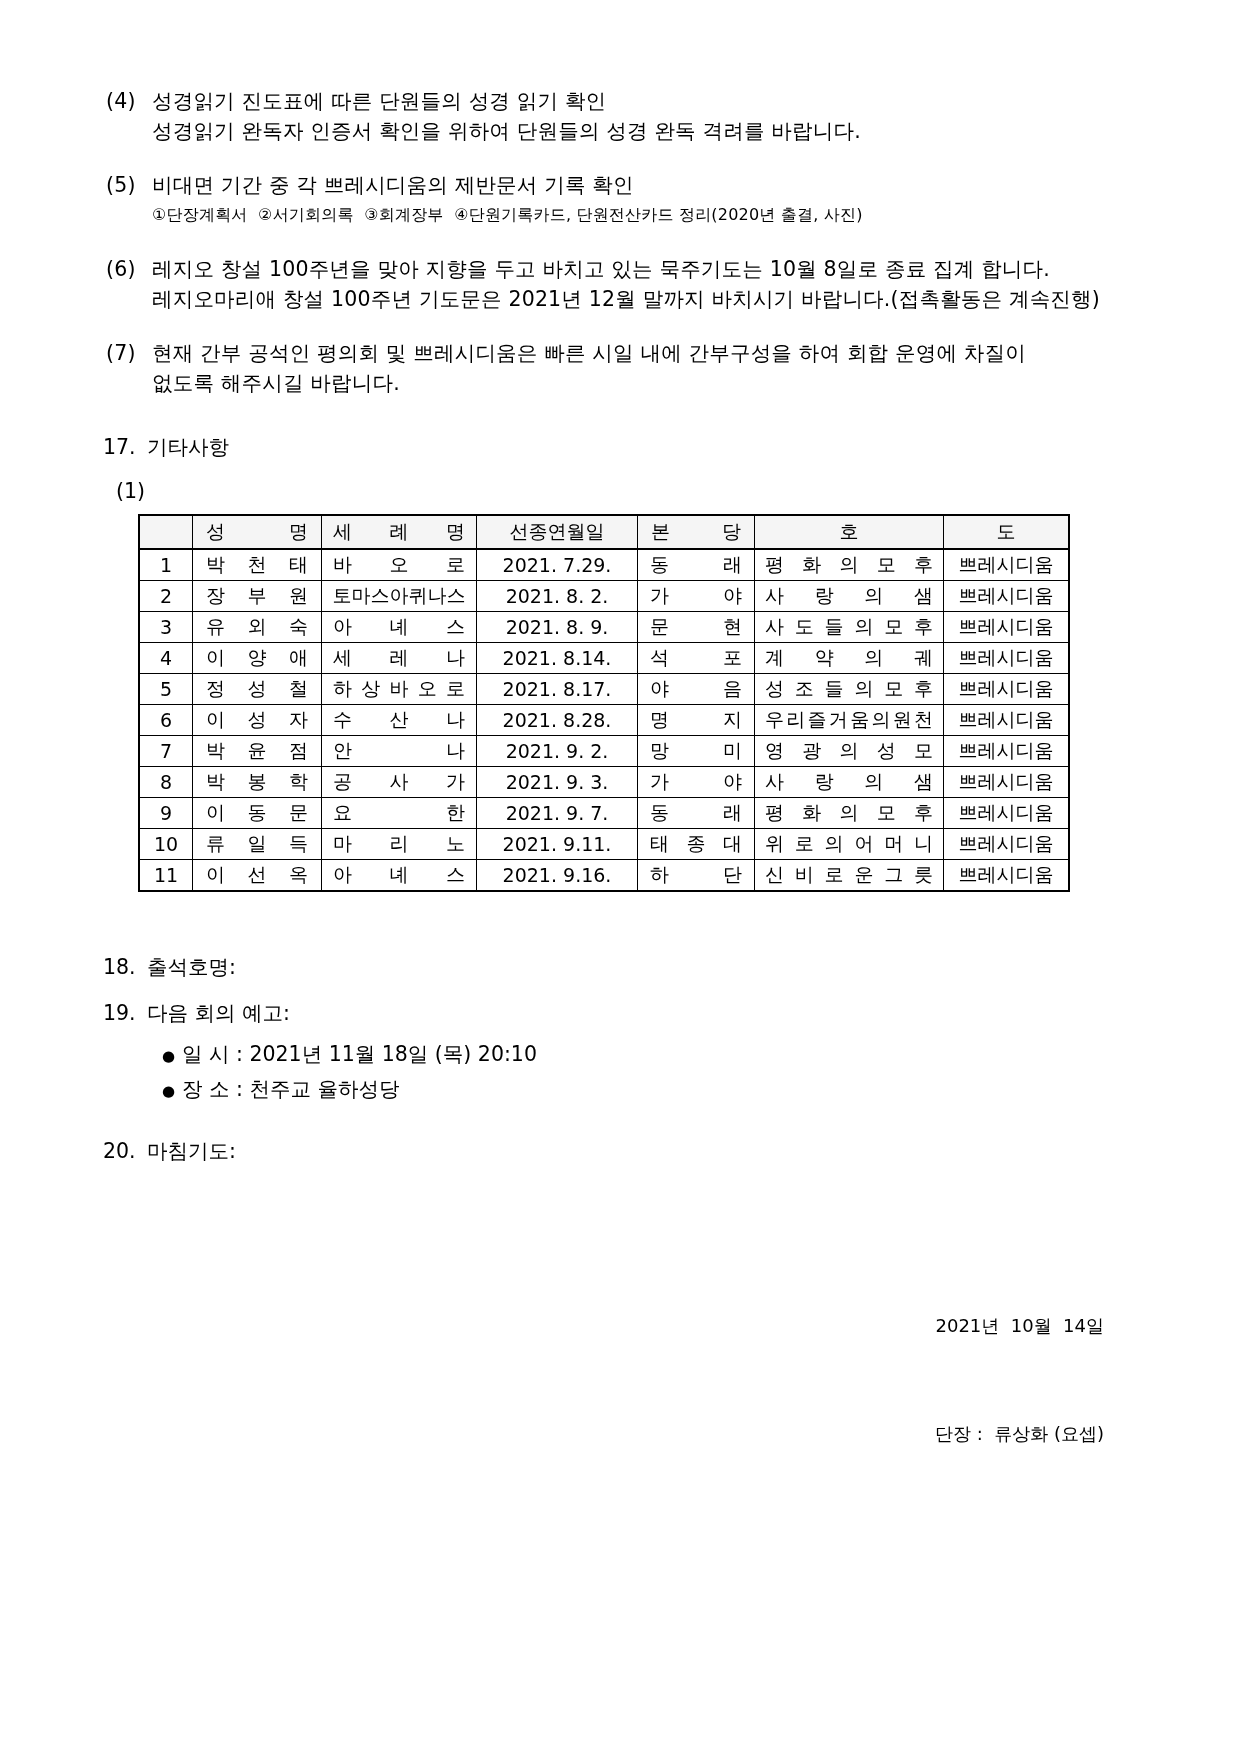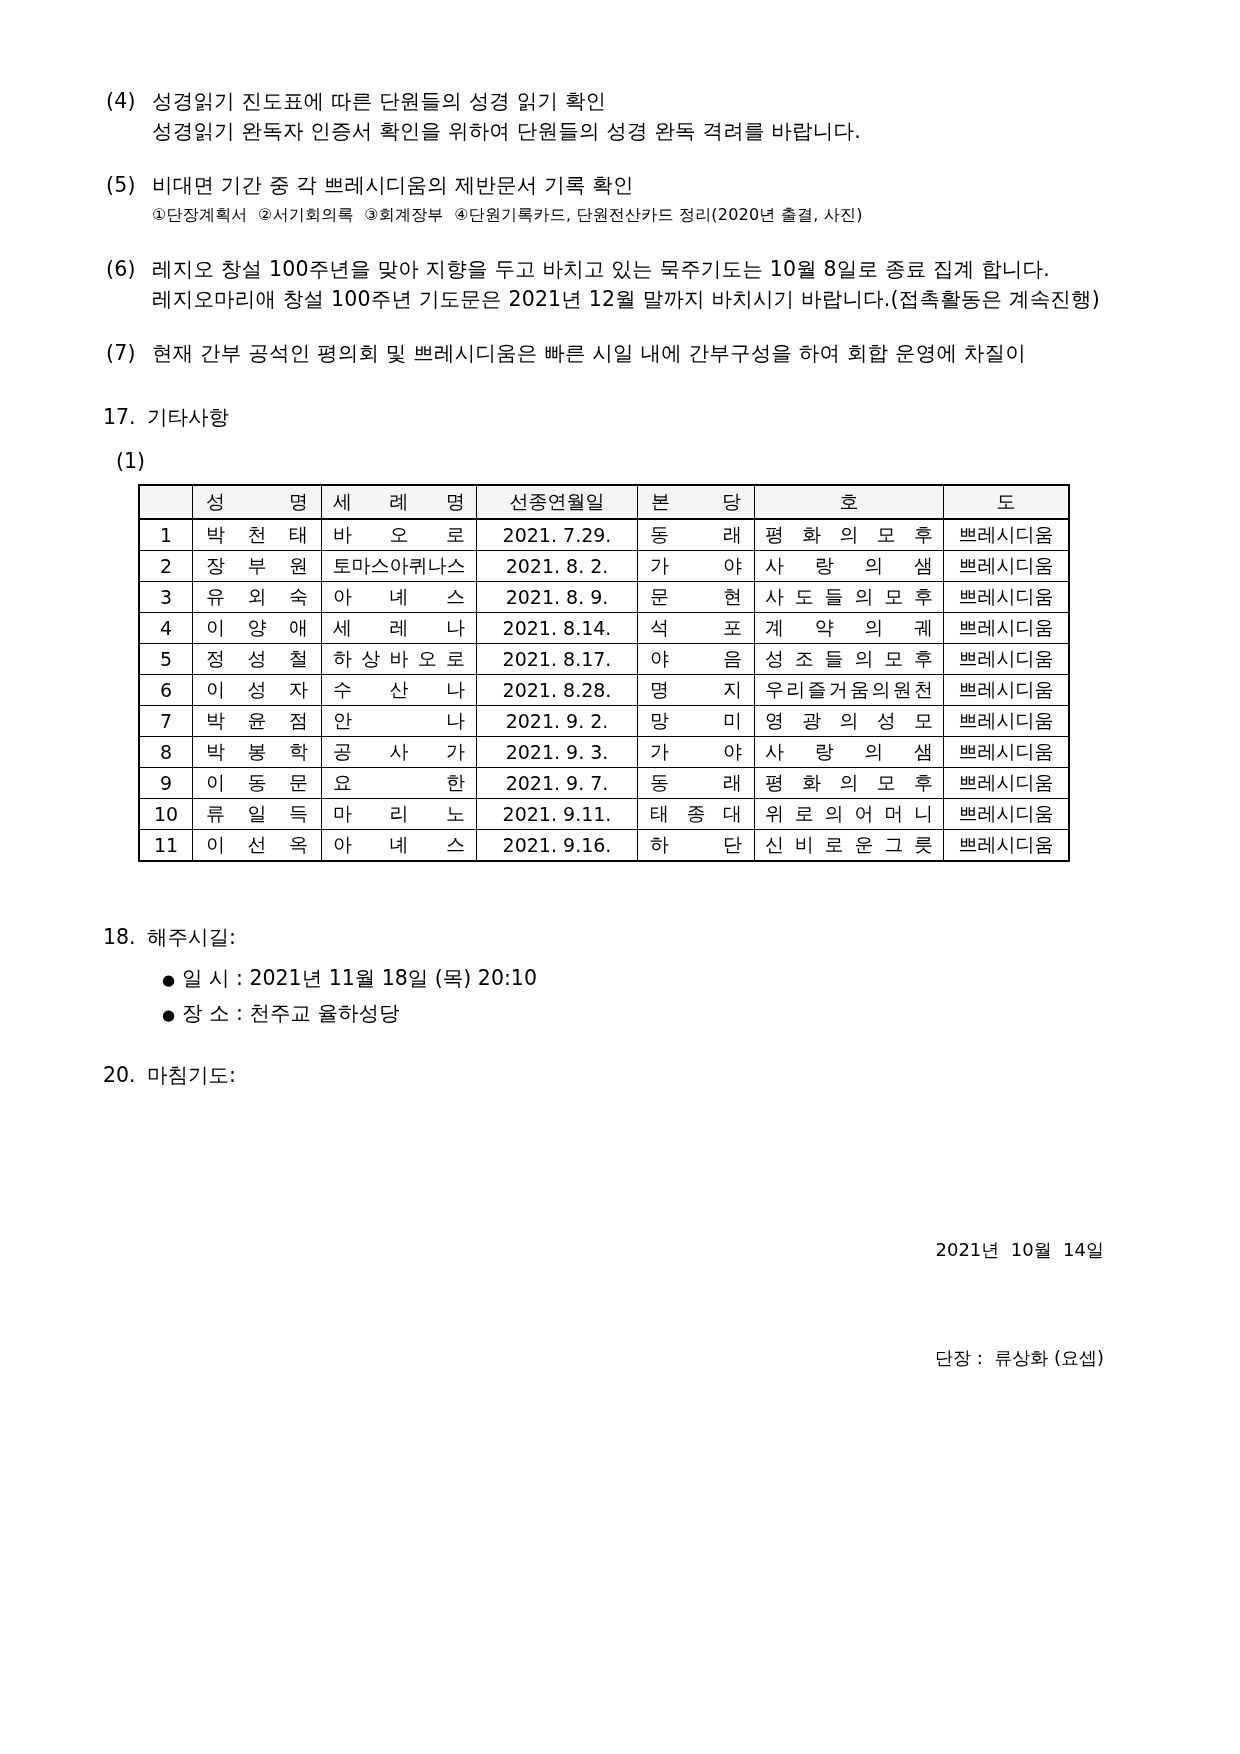--- a/index.html
+++ b/index.html
@@ -195,20 +195,24 @@
       <div class="para-line cont">
         <span class="para-marker">(0)</span>
         <span class="para-text">레지오마리애 창설 100주년 기도문은 2021년 12월 말까지 바치시기 바랍니다.(접촉활동은 계속진행)</span>
       </div>
     </div>
 
     <div class="para-block">
       <div class="para-line">
         <span class="para-marker">(7)</span>
         <span class="para-text">현재 간부 공석인 평의회 및 쁘레시디움은 빠른 시일 내에 간부구성을 하여 회합 운영에 차질이</span>
+      </div>
+      <div class="para-line cont">
+        <span class="para-marker">(0)</span>
+        <span class="para-text">없도록 해주시길 바랍니다.</span>
       </div>
     </div>
 
     <div class="section-head">
       <span class="section-num">17.</span>
       <span>기타사항</span>
     </div>
 
     <div class="sub-item">
       <span class="para-marker">(1)</span>
@@ -618,23 +622,27 @@
               <td class="c-do">쁘레시디움</td>
             </tr>
           </tbody>
       </table>
     </div>
 
     <div class="tail">
 
       <div class="section-head">
         <span class="section-num">18.</span>
-        <span>해주시길:</span>
-      </div>
-
+        <span>출석호명:</span>
+      </div>
+
+      <div class="section-head">
+        <span class="section-num">19.</span>
+        <span>다음 회의 예고:</span>
+      </div>
 
       <div class="bullets">
         <div class="bullet-row">
           <span class="bullet-dot">●</span>
           <span>일 시 : 2021년 11월 18일 (목) 20:10</span>
         </div>
         <div class="bullet-row">
           <span class="bullet-dot">●</span>
           <span>장 소 : 천주교 율하성당</span>
         </div>

